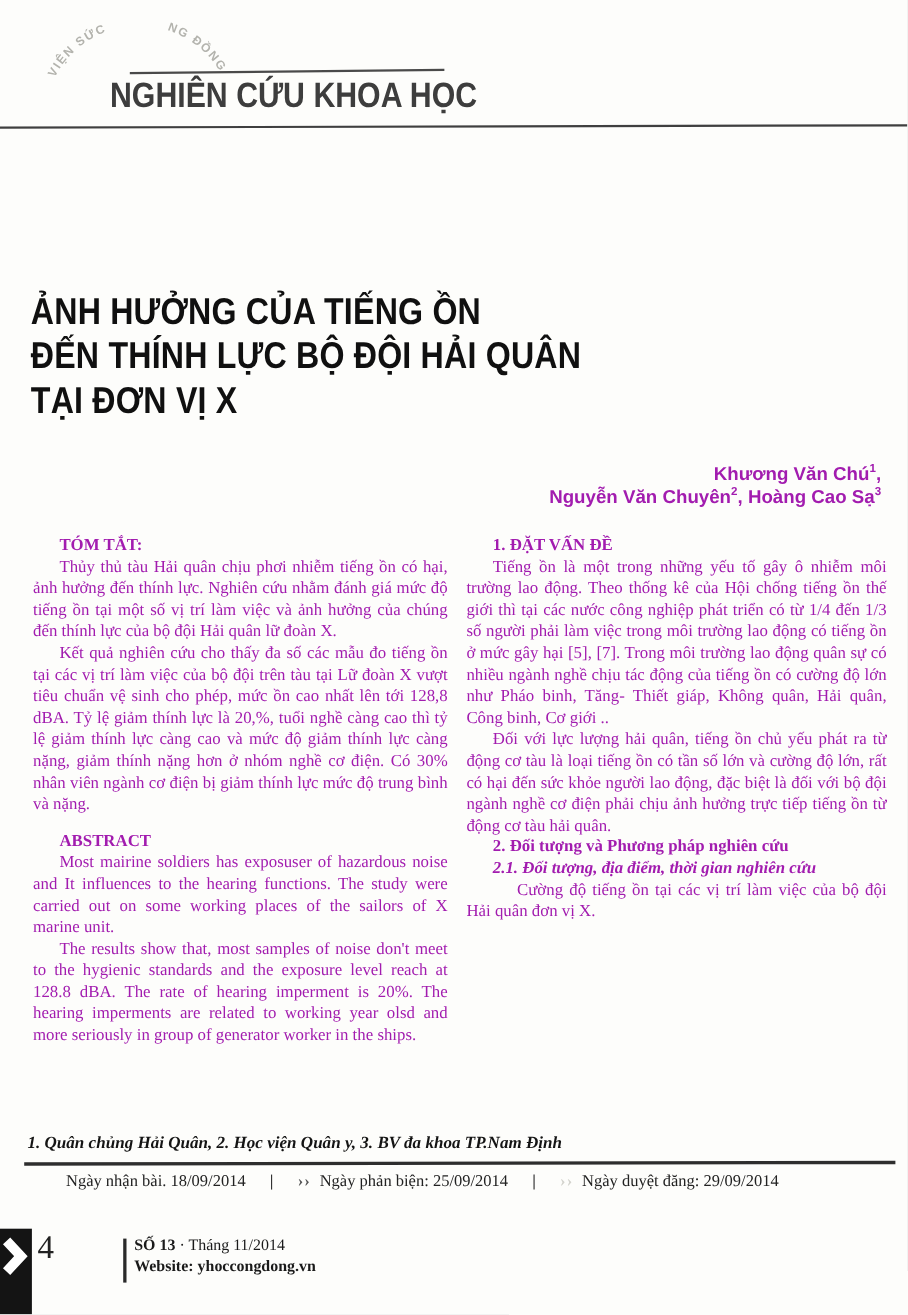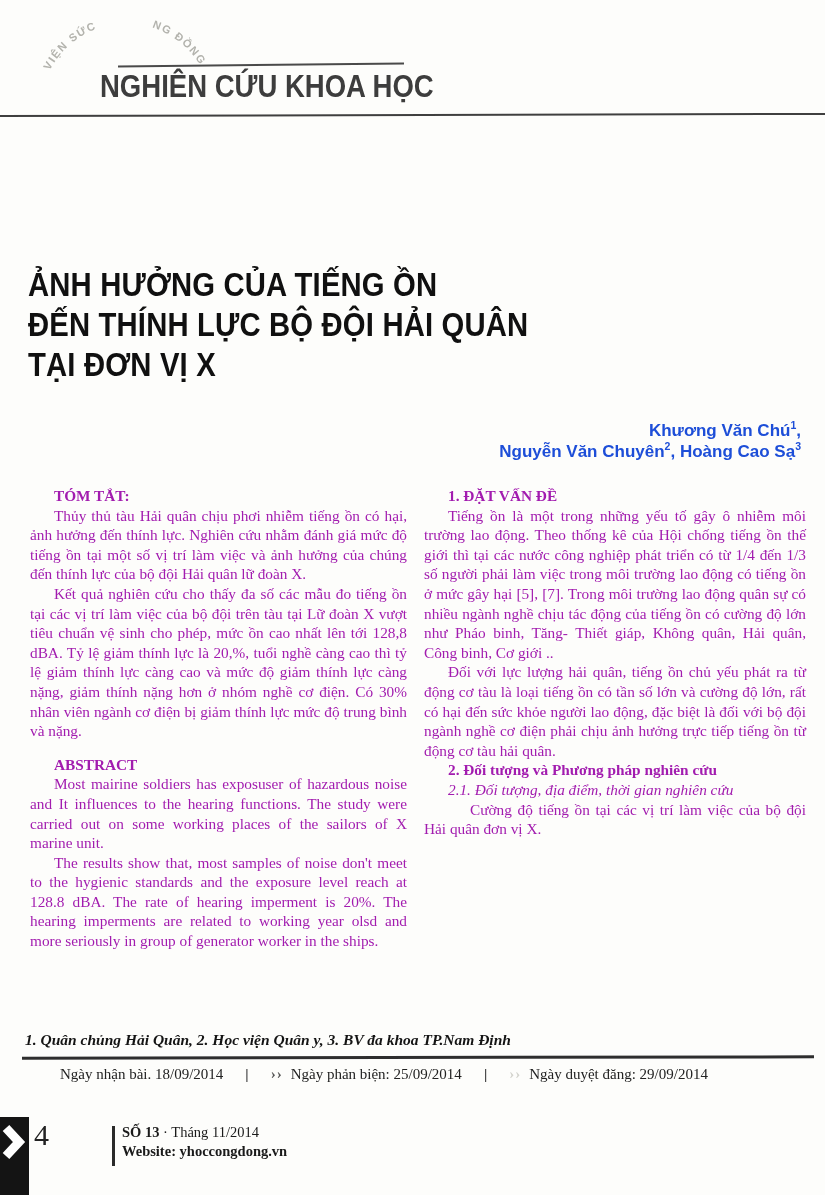--- a/index.html
+++ b/index.html
@@ -35,34 +35,34 @@
     font-family:"Liberation Sans", sans-serif;
     font-weight:bold;font-size:34px;line-height:40px;color:#101010;
     white-space:nowrap;
     transform:scaleX(0.86);transform-origin:left top;
     letter-spacing:0.2px;
   }
   .authors{
     position:absolute;right:24px;top:420px;
     text-align:right;
     font-family:"Liberation Sans", sans-serif;
-    font-weight:bold;font-size:17px;line-height:21px;color:#1d4ed8;
+    font-weight:bold;font-size:17px;line-height:21px;color:#a21caf;
   }
   .authors sup{font-size:0.62em;vertical-align:super;line-height:0;}
   
   .col{
     position:absolute;top:486px;
     font-size:15.3px;line-height:19.6px;
     text-align:justify;color:#a21caf;
   }
   .col-left{left:30px;width:377px;}
   .col-right{left:424px;width:382px;}
   .col p{margin:0;text-indent:24px;}
   .col .h{font-weight:bold;text-indent:24px;margin:0;}
-  .col .h-italic{font-weight:normal;font-style:italic;text-indent:24px;margin:0;}
+  .col .h-italic{font-weight:bold;font-style:italic;text-indent:24px;margin:0;}
   .col .indent2{text-indent:46px;}
   .spacer{height:14px;}
   
   .affiliations{
     position:absolute;left:25px;top:1031px;width:780px;
     font-weight:bold;font-size:15.5px;color:#141414;font-style:italic;
   }
   .footer-rule{
     position:absolute;left:22px;top:1056px;width:792px;height:2.5px;
     background:#2e2e2e;transform:rotate(-0.1deg);

